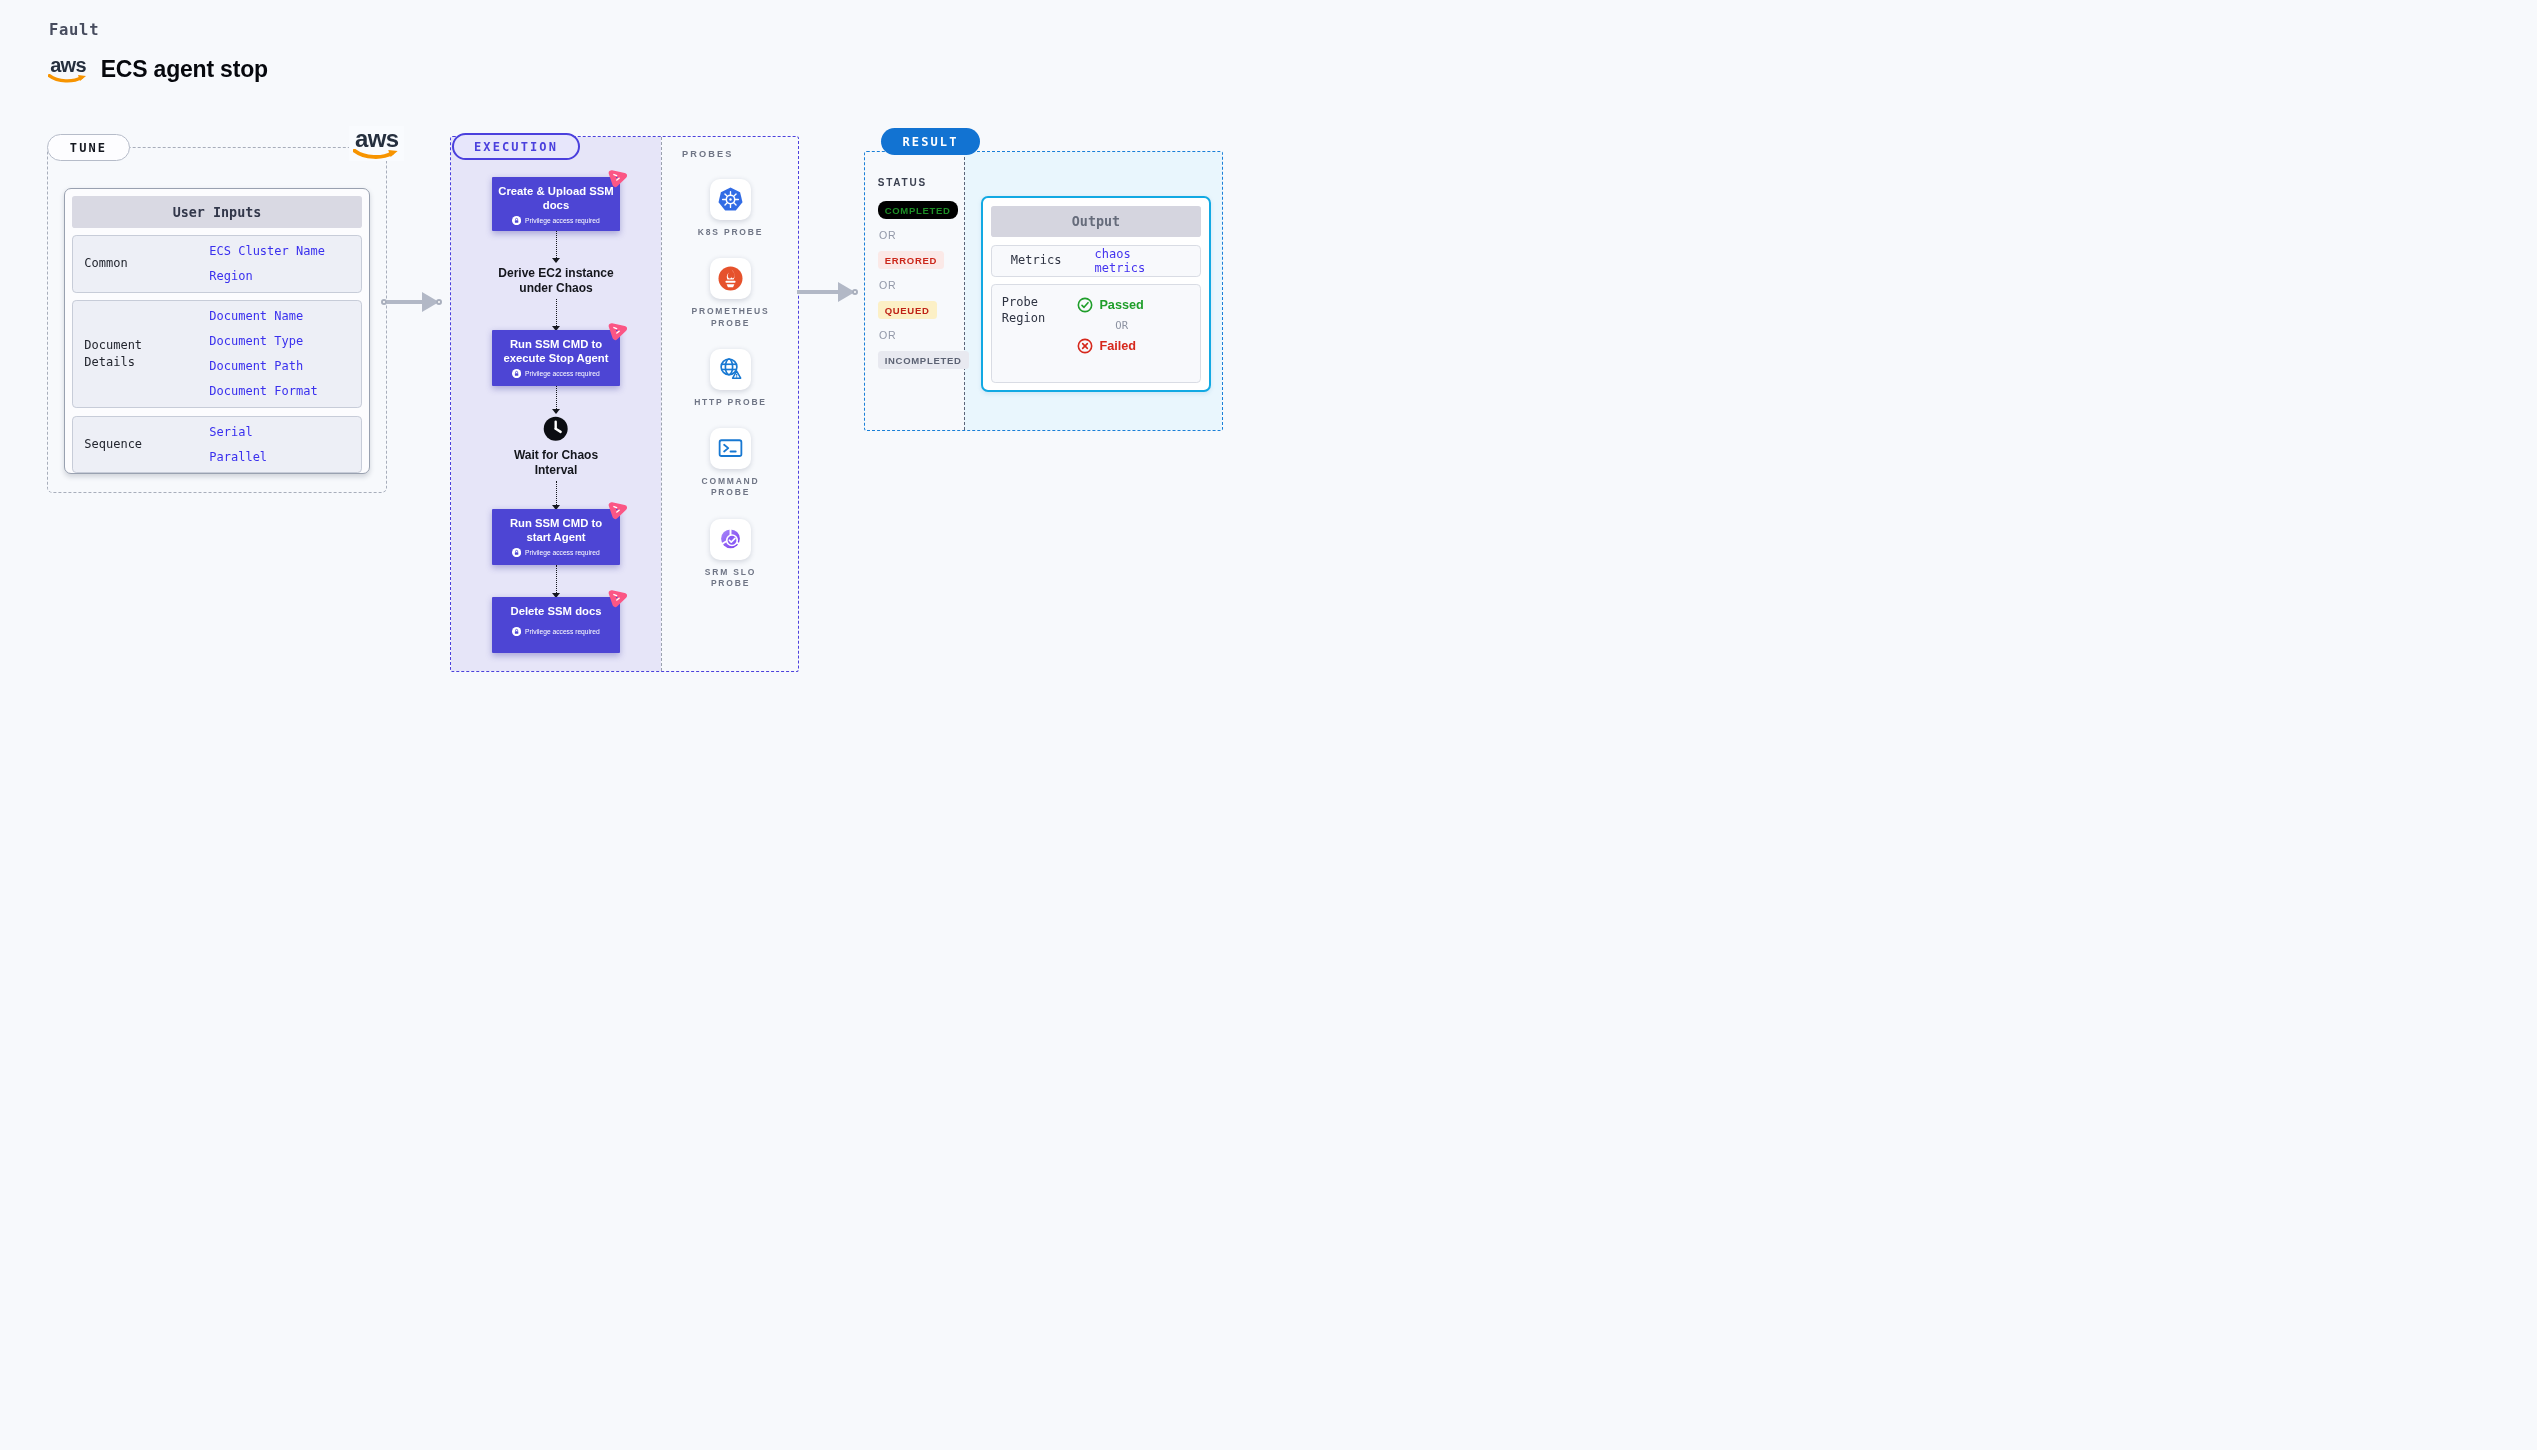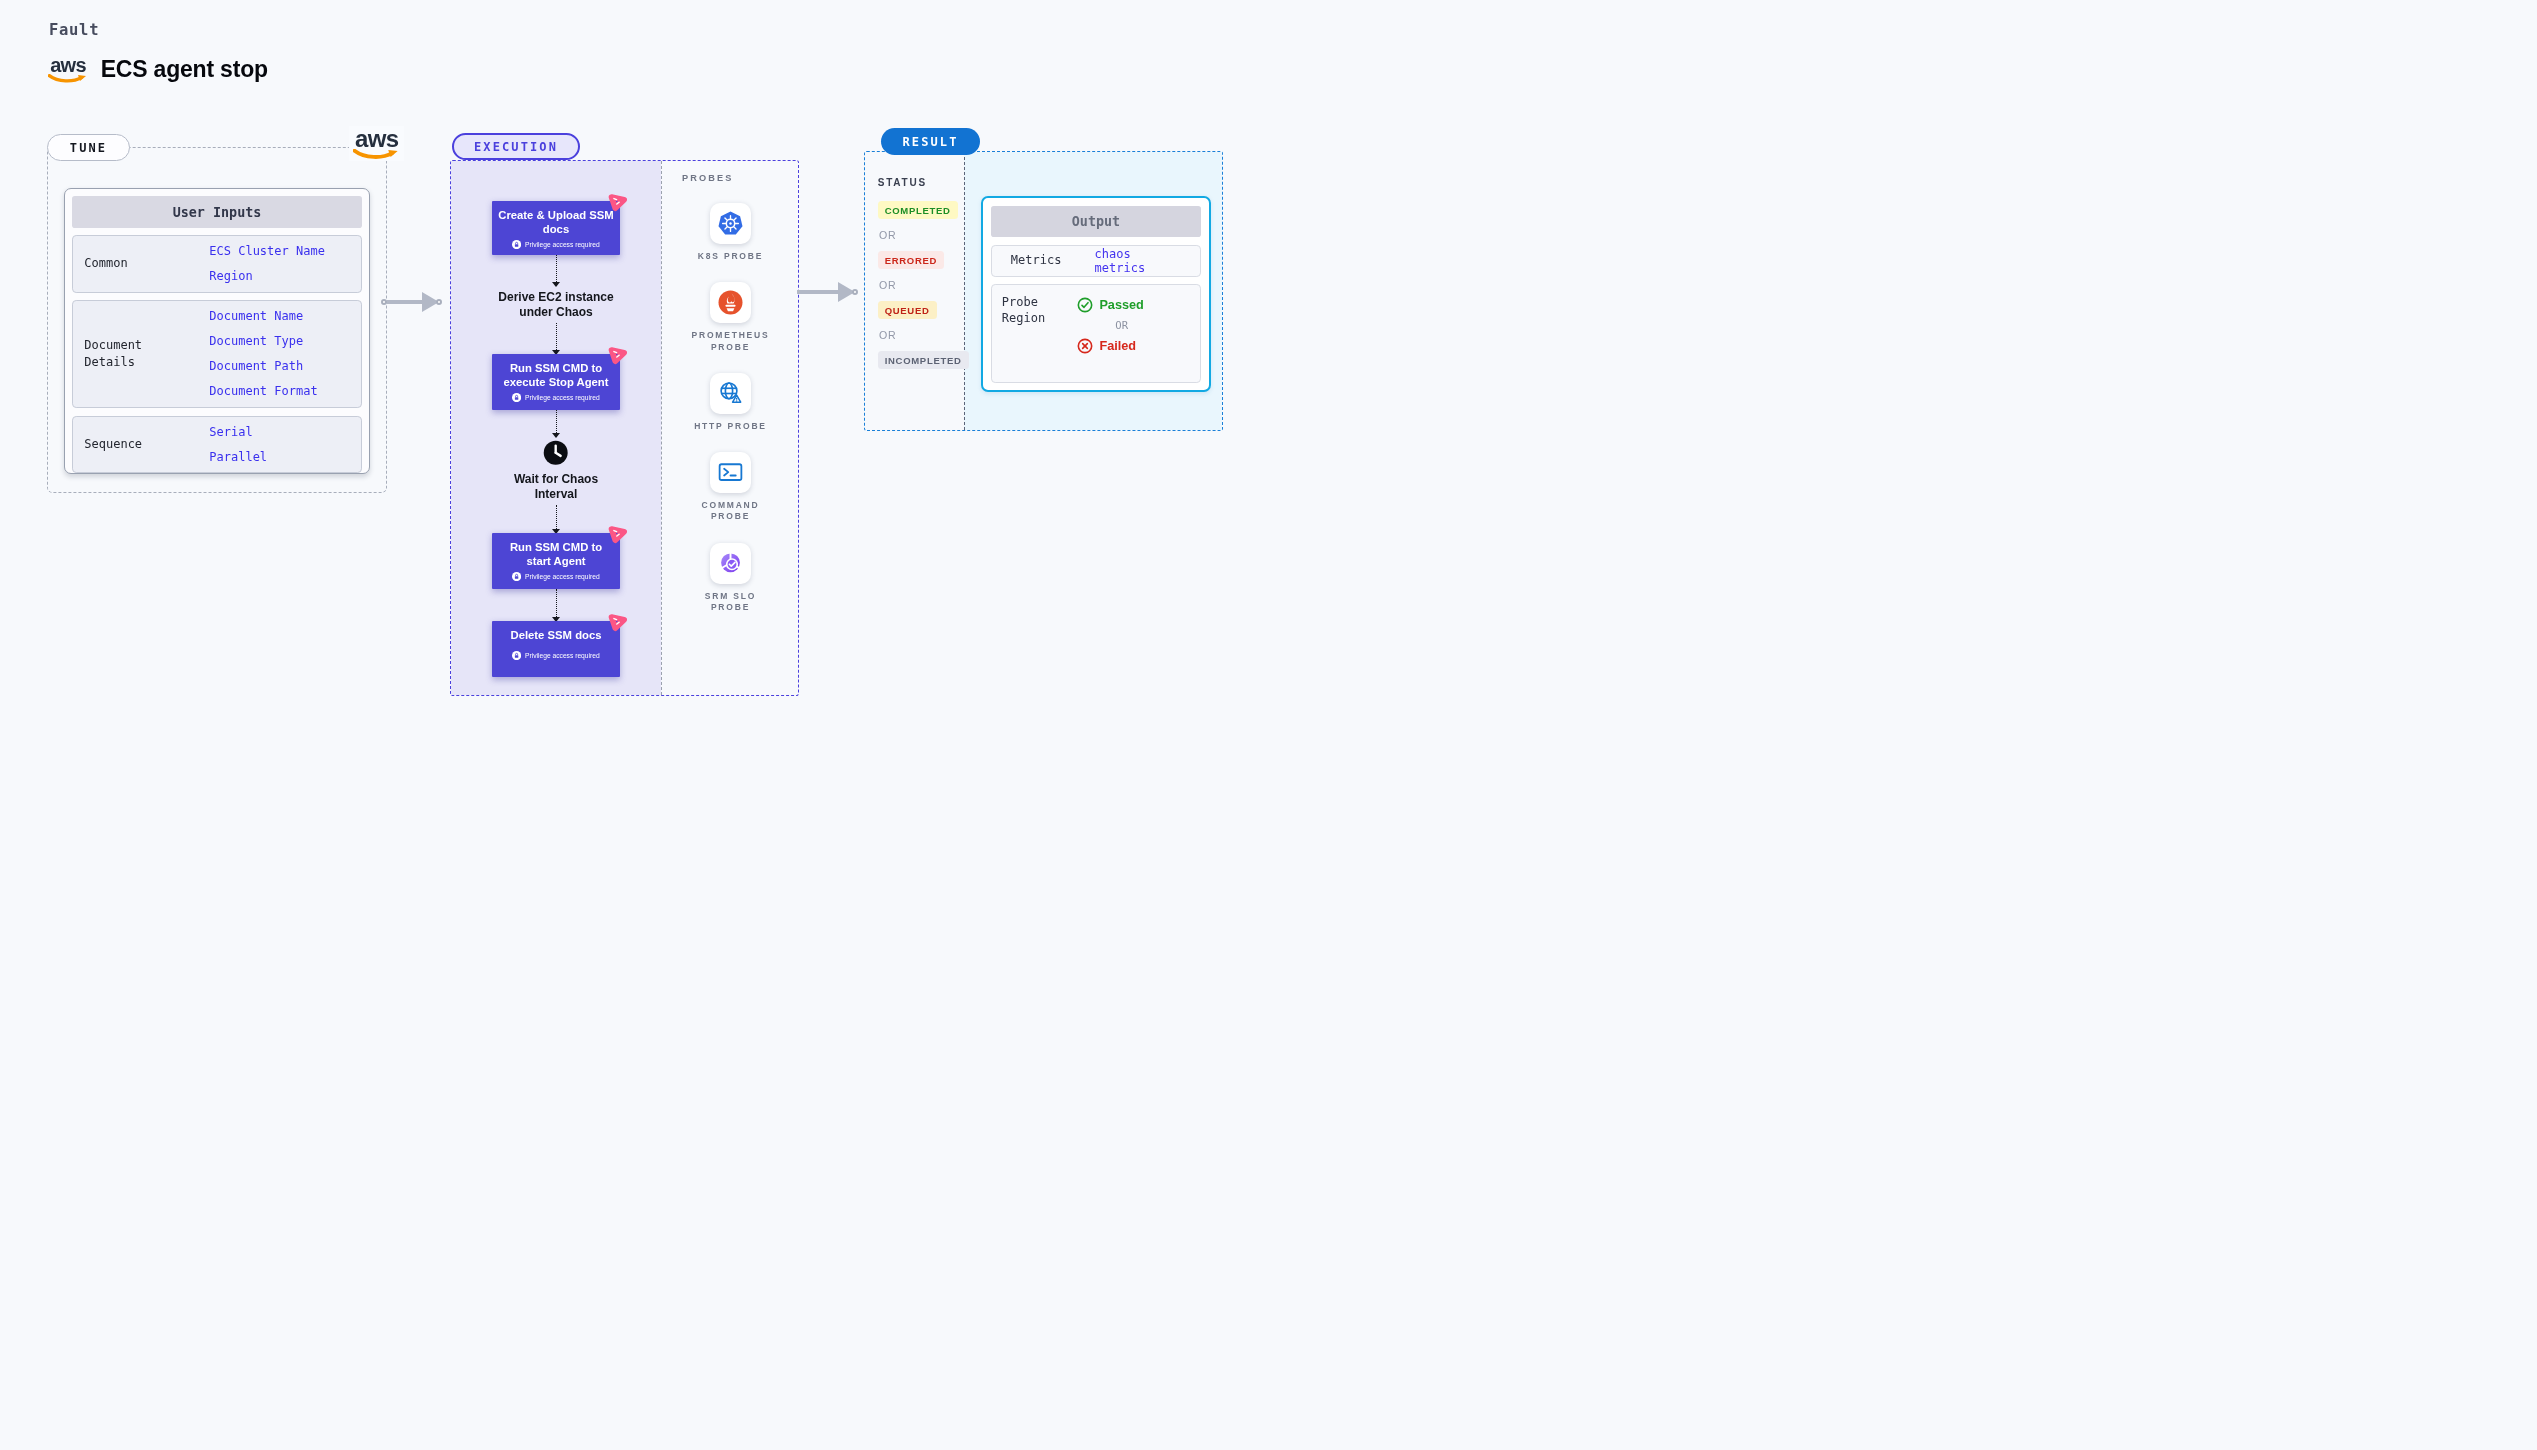--- a/index.html
+++ b/index.html
@@ -49,21 +49,21 @@
   .arrow { position:absolute; display:flex; align-items:center; z-index:4; }
   .arrow .dot { width:6.4px; height:6.4px; border:2.1px solid #a9afbd; border-radius:50%; background:#fff; flex:none; }
   .arrow .shaft { height:3.5px; background:#b2b8c6; flex:none; }
   .arrow .head { width:0; height:0; border-left:17.6px solid #b2b8c6; border-top:10.6px solid transparent;
                  border-bottom:10.6px solid transparent; flex:none; }
   .arrow .tip { margin-left:-3.5px; z-index:2; }
   .arrow1 { left:381px; top:292px; }
   .arrow2 { left:797px; top:282px; }
 
   
-  .exec-box { position:absolute; left:450px; top:160px; width:349px; height:536px;
+  .exec-box { position:absolute; left:450px; top:136px; width:349px; height:536px;
               border:1.4px dashed #4b40dd; border-radius:2.8px; }
   .exec-lavender { position:absolute; left:0; top:0; bottom:0; width:210px; background:#e6e5f8; }
   .exec-divider { position:absolute; left:210px; top:0; bottom:0; border-left:1.4px dashed #9aa1ae; }
   .probes-label { position:absolute; left:231px; top:12px; font-weight:700; font-size:9.2px;
                   letter-spacing:2.1px; color:#6f7585; }
 
   .flow { position:absolute; left:41px; top:40px; width:128px; display:flex; flex-direction:column;
           align-items:center; }
   .node { width:128px; min-height:54px; background:#4d45d4; border-radius:1px; color:#fff;
           text-align:center; position:relative; box-shadow:0 2.8px 6.4px rgba(60,55,160,.35);
@@ -92,21 +92,21 @@
 
   
   .result-box { position:absolute; left:864px; top:151px; width:359px; height:280px;
                 border:1.4px dashed #1a80d8; border-radius:2.8px; }
   .result-blue { position:absolute; left:99px; top:0; right:0; bottom:0; background:#e9f6fd;
                  border-left:1.4px dashed #5b6478; }
   .status-col { position:absolute; left:12.7px; top:25.4px; display:flex; flex-direction:column;
                 align-items:flex-start; gap:10px; z-index:2; }
   .status-heading { font-weight:700; font-size:10px; letter-spacing:1.8px; color:#3a4050; margin-bottom:2.8px; }
   .status-badge { font-weight:700; font-size:9.5px; letter-spacing:0.7px; padding:3.5px 7px; border-radius:3.5px; }
-  .badge-completed   { background:#fef9c3; color:#1d8e26; }
+  .badge-completed   { background:#000000; color:#1d8e26;border-radius:8px; }
   .badge-errored     { background:#fbe9e7; color:#cb271a; }
   .badge-queued      { background:#fcf0c6; color:#bf2317; }
   .badge-incompleted { background:#e8e9f0; color:#5d6374; }
   .or-label { font-weight:500; font-size:10.6px; color:#9298a8; letter-spacing:0.7px; padding-left:1.4px; }
 
   .output-card { position:absolute; left:116px; top:44px; width:230px; height:196px; background:#fff;
                  border:2.1px solid #12a9e3; border-radius:7px; padding:7.8px; z-index:2;
                  box-shadow:0 1.4px 4.2px rgba(30,120,180,.12); }
   .output-header { height:31px; background:#d5d5df; border-radius:2.8px; display:flex; align-items:center;
                    justify-content:center; font-family:"DejaVu Sans Mono",monospace; font-weight:700;

